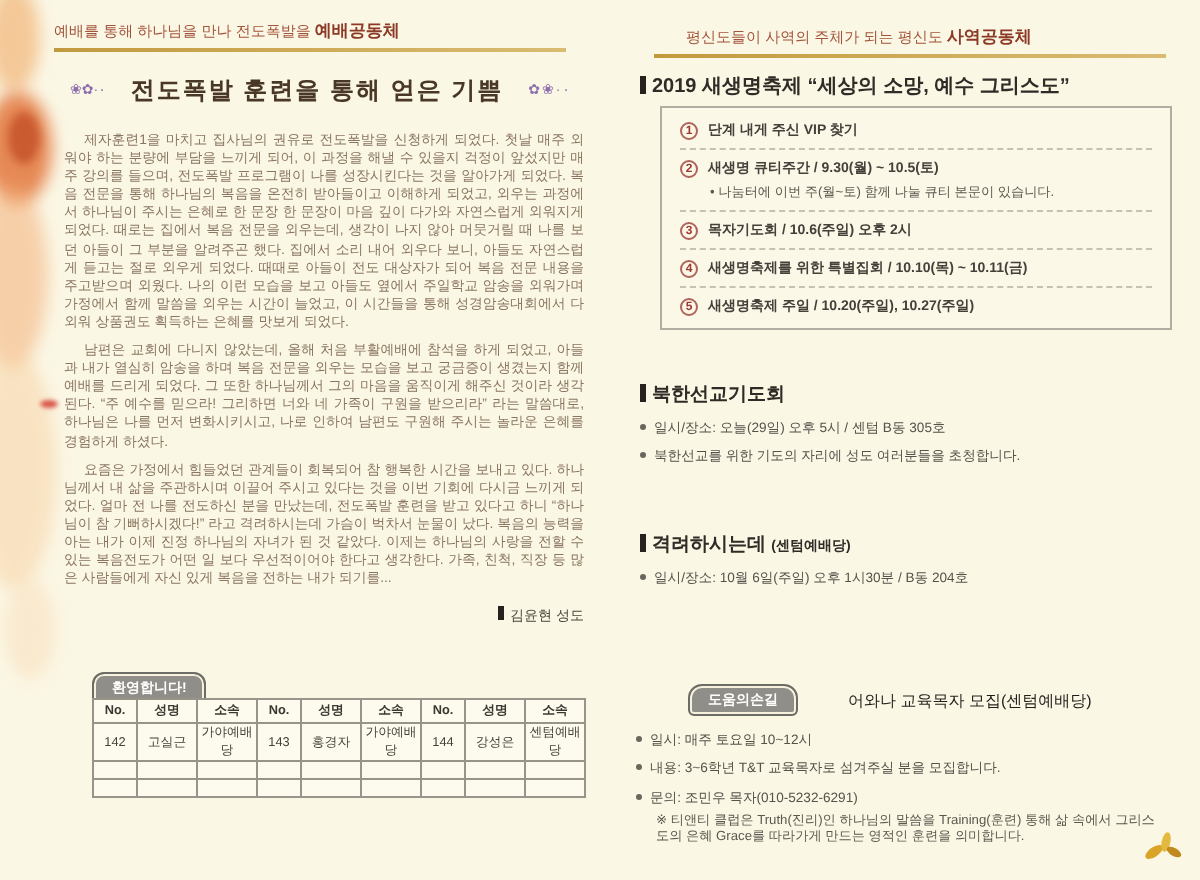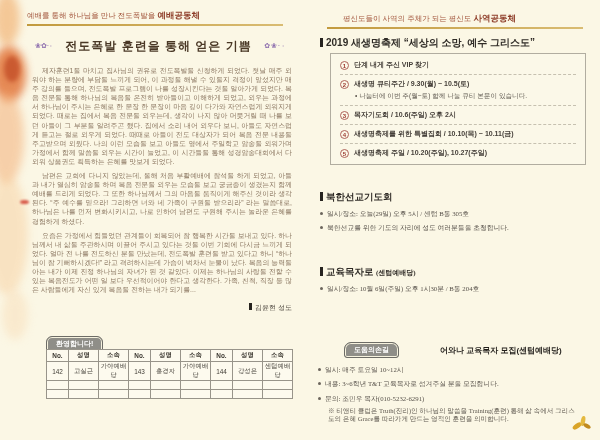--- a/index.html
+++ b/index.html
@@ -49,24 +49,24 @@
   .fest-box { position:absolute; left:330px; top:53px; width:256px; border:1px solid #b1ada0; padding:2px 9px; background:rgba(255,255,255,0.12); }
   .fest-item { padding:4px 0 4px 0; border-bottom:1px dashed #c6c1b0; }
   .fest-item.last { border-bottom:none; }
   .fest-line { display:flex; align-items:center; }
   .num { flex:none; display:inline-block; width:9px; height:9px; border:1px solid #b0635a; border-radius:50%; color:#9c382f; font-size:6px; font-weight:bold; line-height:8px; text-align:center; margin-right:5px; }
   .fest-text { font-size:7px; font-weight:bold; color:#46403a; white-space:nowrap; }
   .fest-sub { font-size:6.6px; color:#5d574e; margin:3px 0 0 15px; white-space:nowrap; }
 
   .bullet-row { display:flex; align-items:center; margin-top:4.5px; }
   .bullet-row .txt { font-size:6.8px; color:#57514a; white-space:nowrap; }
-  .sec-block { position:absolute; left:320px; width:272px;font-family:Liberation Serif, serif; }
+  .sec-block { position:absolute; left:320px; width:272px; }
 
   .help-tab { left:344px; top:342px; border-radius:7px 7px 3px 3px; }
-  .help-title { position:absolute; left:440px; top:345px; font-size:8px; font-weight:bold; color:#211e1a; white-space:nowrap; }
+  .help-title { position:absolute; left:424px; top:345px; font-size:8px; font-weight:normal; color:#211e1a; white-space:nowrap; }
   .help-note { font-size:6.6px; color:#5d574e; margin:3px 0 0 10px; line-height:8.8px; width:250px; }
 
   .leaf { position:absolute; left:571px; top:414px; }
 </style>
 </head>
 <body>
 
 <div class="sheet">
 
   <div>
@@ -216,21 +216,21 @@
           <span class="txt">일시/장소: 오늘(29일) 오후 5시 / 센텀 B동 305호</span>
         </div>
       <div class="bullet-row">
           <span class="dot"></span>
           <span class="txt">북한선교를 위한 기도의 자리에 성도 여러분들을 초청합니다.</span>
         </div>
     </div>
 
     <div class="sec-block" style="top:266px;">
       <div class="sec-title" style="position:static;">
-        <span class="marker"></span><span>교육목자로</span>
+        <span class="marker"></span><span>격려하시는데</span>
         <span class="small">(센텀예배당)</span>
       </div>
       <div class="bullet-row">
           <span class="dot"></span>
           <span class="txt">일시/장소: 10월 6일(주일) 오후 1시30분 / B동 204호</span>
         </div>
     </div>
 
     <div class="tab help-tab" style="position:absolute;">도움의손길</div>
     <div class="help-title">어와나 교육목자 모집(센텀예배당)</div>

